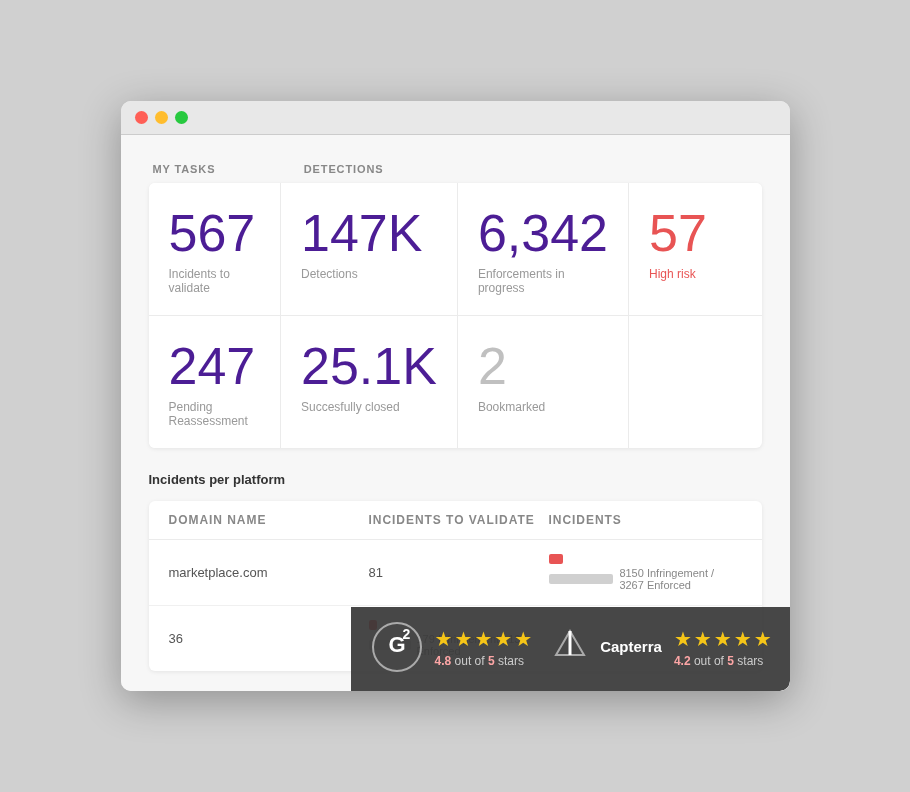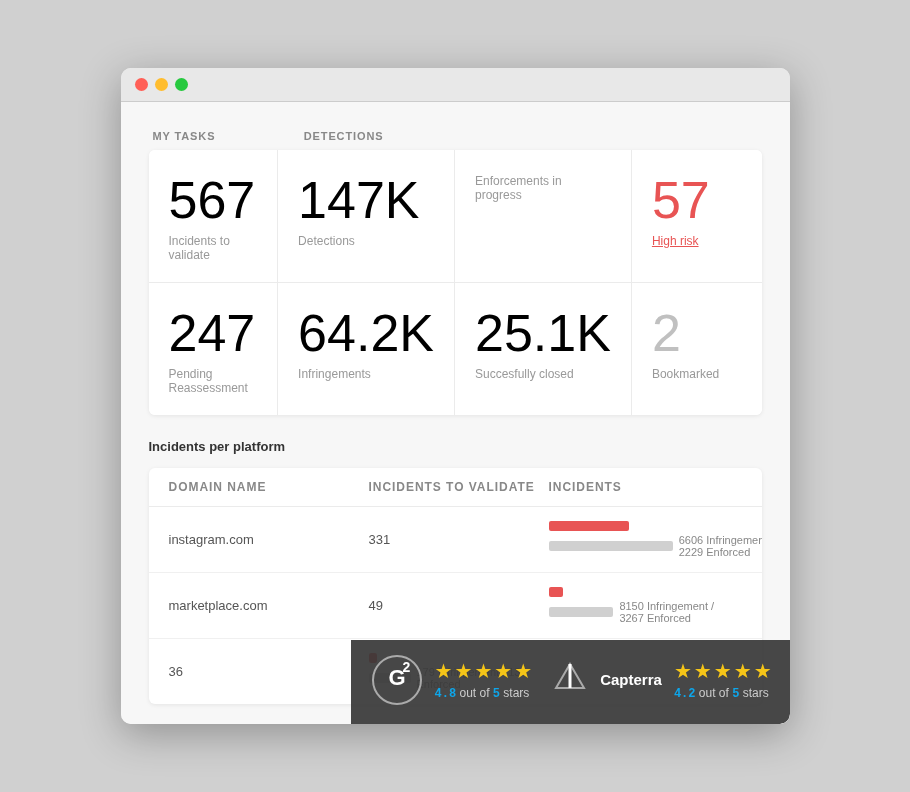--- a/index.html
+++ b/index.html
@@ -71,37 +71,36 @@
       padding: 24px 20px 20px 20px;
       border-right: 1px solid #ebebeb;
       border-bottom: 1px solid #ebebeb;
       background: white;
     }
     .stat-card:nth-child(4n) { border-right: none; }
     .stat-card:nth-child(n+5) { border-bottom: none; }
     .stat-number {
       font-size: 52px;
       font-weight: 300;
-      color: #000000;
+      color: #4c1d95;
       line-height: 1;
       margin-bottom: 8px;
     }
     .stat-number.high-risk {
       color: #e85454;
     }
     .stat-number.bookmarked {
       color: #c0c0c0;
     }
     .stat-label {
       font-size: 12px;
       color: #999;
     }
     .stat-label.high-risk {
       color: #e85454;
-      text-decoration: underline;
     }
 
     
     .section-title {
       font-size: 13px;
       font-weight: 600;
       color: #333;
       margin-bottom: 14px;
     }
 
@@ -206,22 +205,21 @@
       color: #f5c518;
     }
     .star.half {
       color: #f5c518;
     }
     .rating-text {
       font-size: 12px;
       color: #ccc;
     }
     .rating-text strong {
-      color: #0ea5e9;
-      font-family: Liberation Mono, monospace;
+      color: #fca5a5;
     }
     .separator {
       width: 1px;
       height: 40px;
       background: #666;
       margin: 0 10px;
     }
   </style>
 </head>
 <body>
@@ -247,37 +245,34 @@
         <div class="stat-number">567</div>
         <div class="stat-label">Incidents to validate</div>
       </div>
 
       <div class="stat-card">
         <div class="stat-number">147K</div>
         <div class="stat-label">Detections</div>
       </div>
 
       <div class="stat-card">
+        <div class="stat-number">6,342</div>
         <div class="stat-label">Enforcements in progress</div>
       </div>
 
       <div class="stat-card">
         <div class="stat-number high-risk">57</div>
         <div class="stat-label high-risk">High risk</div>
       </div>
 
       <div class="stat-card">
         <div class="stat-number">247</div>
         <div class="stat-label">Pending Reassessment</div>
       </div>
 
-      <div class="stat-card">
-        <div class="stat-number">64.2K</div>
-        <div class="stat-label">Infringements</div>
-      </div>
 
       <div class="stat-card">
         <div class="stat-number">25.1K</div>
         <div class="stat-label">Succesfully closed</div>
       </div>
 
       <div class="stat-card">
         <div class="stat-number bookmarked">2</div>
         <div class="stat-label">Bookmarked</div>
       </div>
@@ -286,37 +281,24 @@
 
     <div class="section-title">Incidents per platform</div>
 
     <div class="table-container">
       <div class="table-header">
         <div class="table-header-cell">DOMAIN NAME</div>
         <div class="table-header-cell">INCIDENTS TO VALIDATE</div>
         <div class="table-header-cell">INCIDENTS</div>
       </div>
 
-      <div class="table-row">
-        <div class="domain-name">instagram.com</div>
-        <div class="incidents-count">331</div>
-        <div class="bar-container">
-          <div class="bar-group">
-            <div class="bar bar-red" style="width: 80px"></div>
-          </div>
-          <div class="bar-group">
-            <div class="bar bar-gray" style="width: 180px"></div>
-            <span class="bar-label">6606 Infringement / 2229 Enforced</span>
-          </div>
-        </div>
-      </div>
 
       <div class="table-row">
         <div class="domain-name">marketplace.com</div>
-        <div class="incidents-count">49</div>
+        <div class="incidents-count">81</div>
         <div class="bar-container">
           <div class="bar-group">
             <div class="bar bar-red" style="width: 14px"></div>
           </div>
           <div class="bar-group">
             <div class="bar bar-gray" style="width: 90px"></div>
             <span class="bar-label">8150 Infringement / 3267 Enforced</span>
           </div>
         </div>
       </div>

